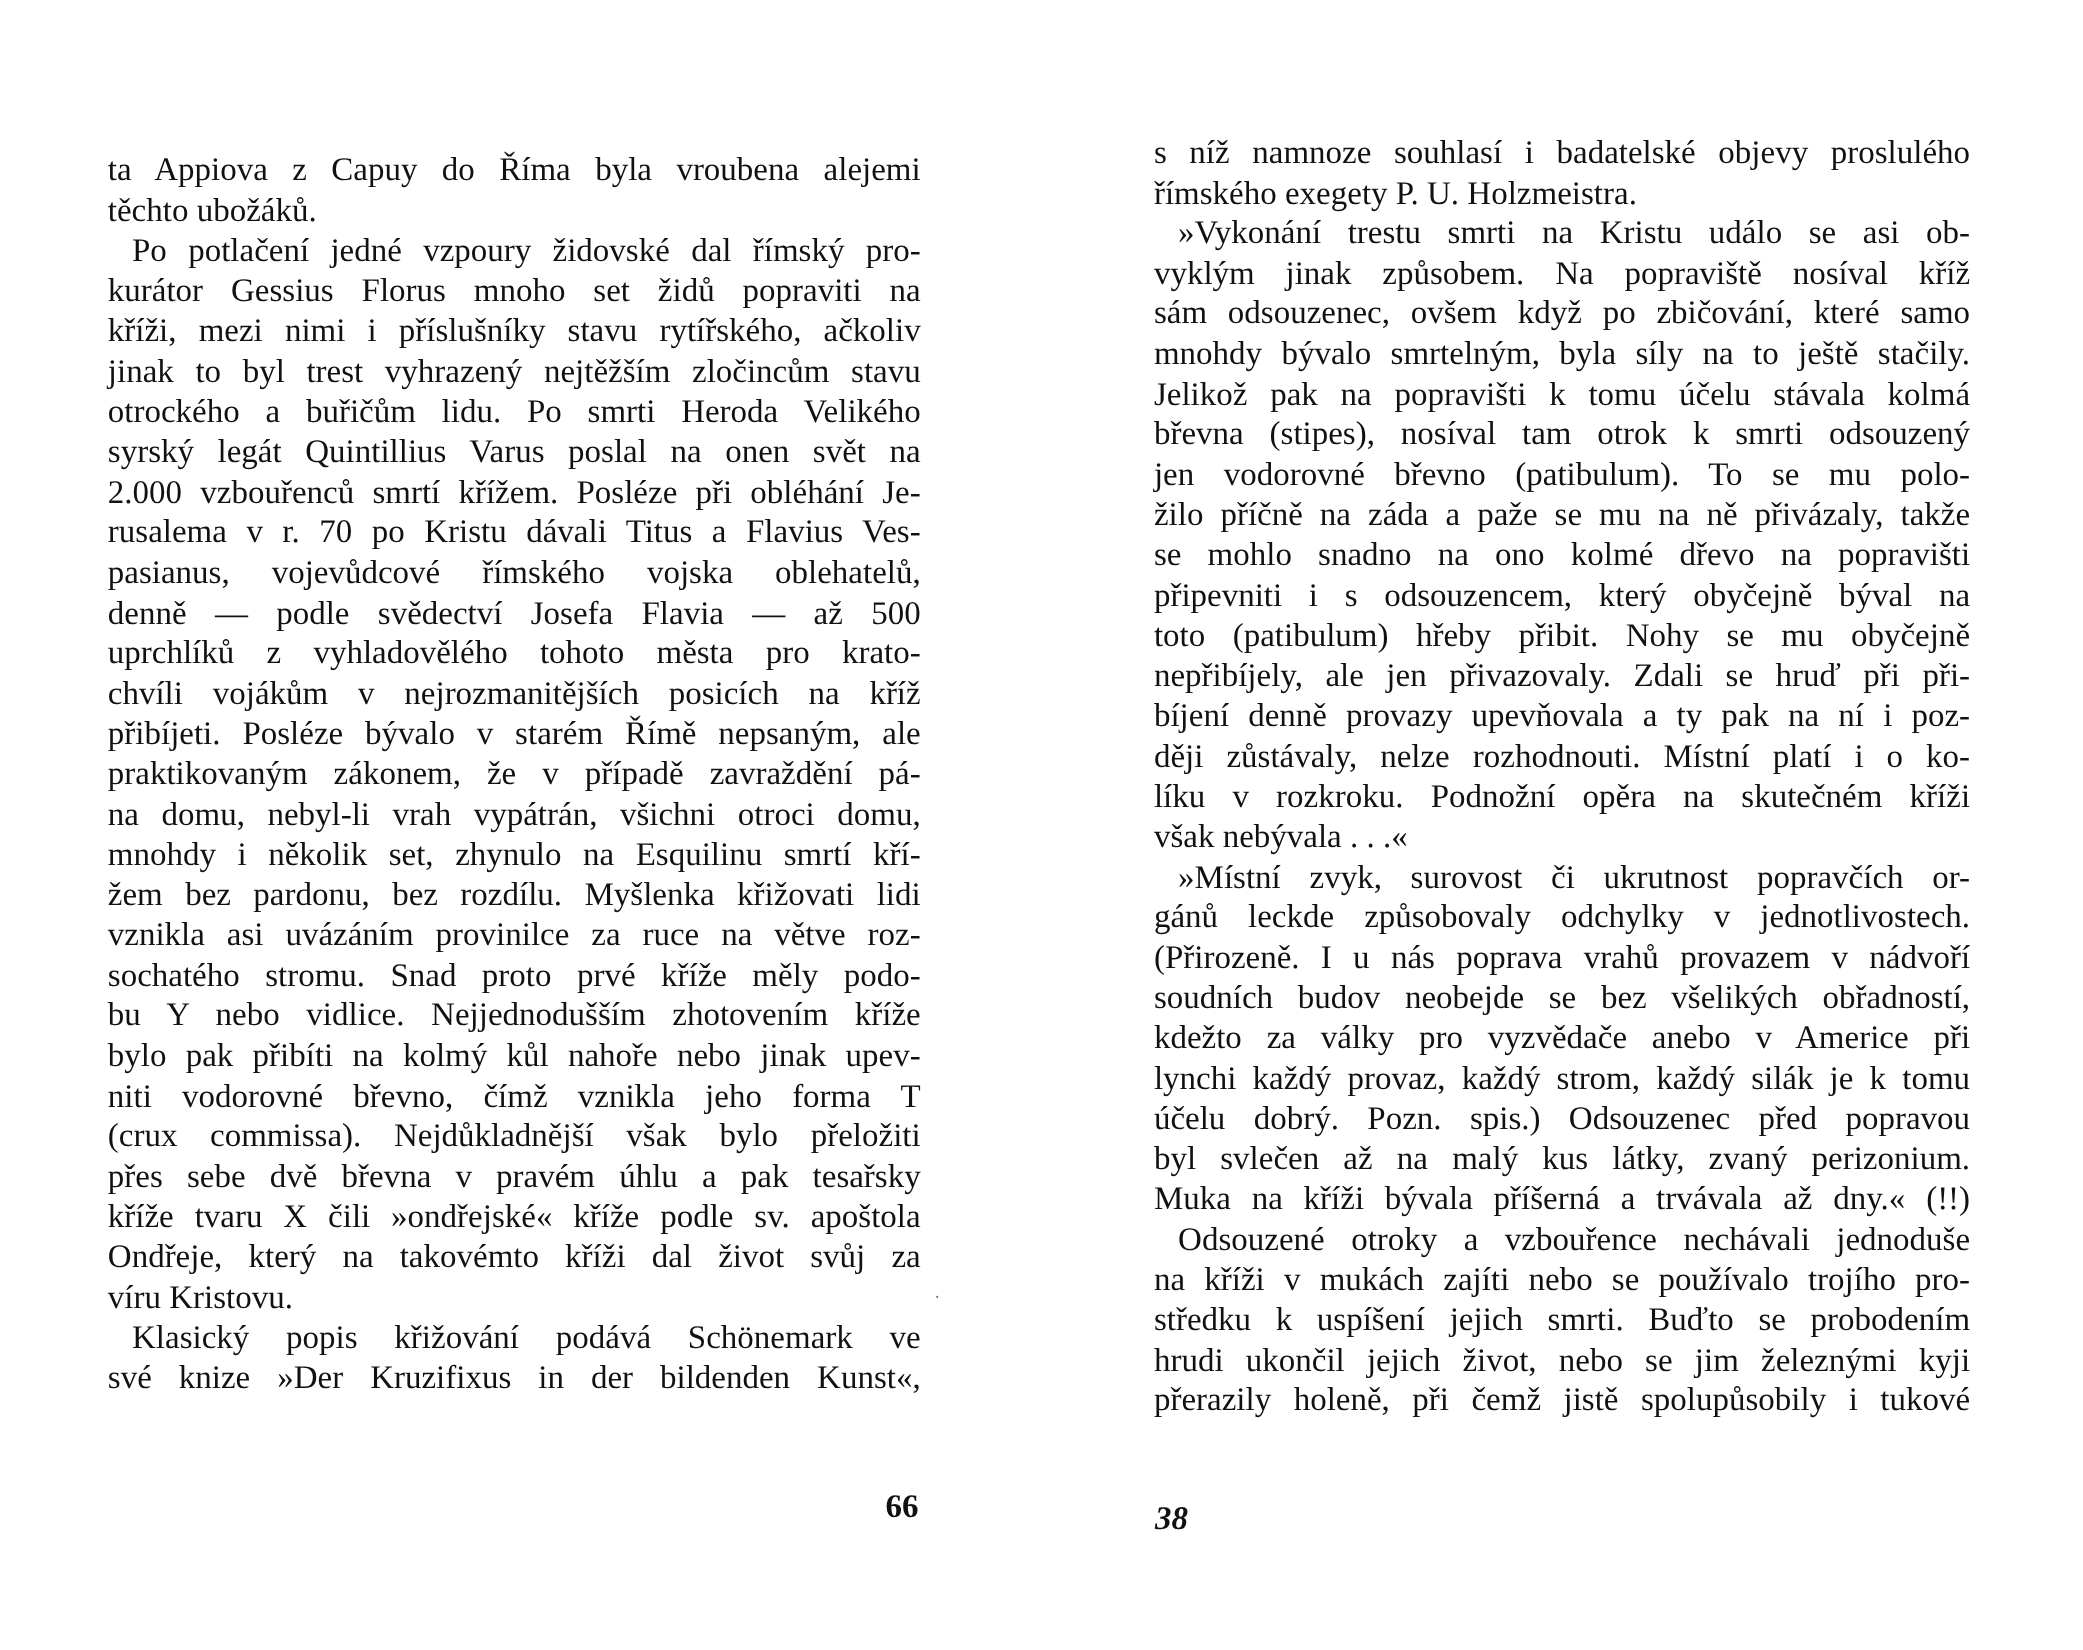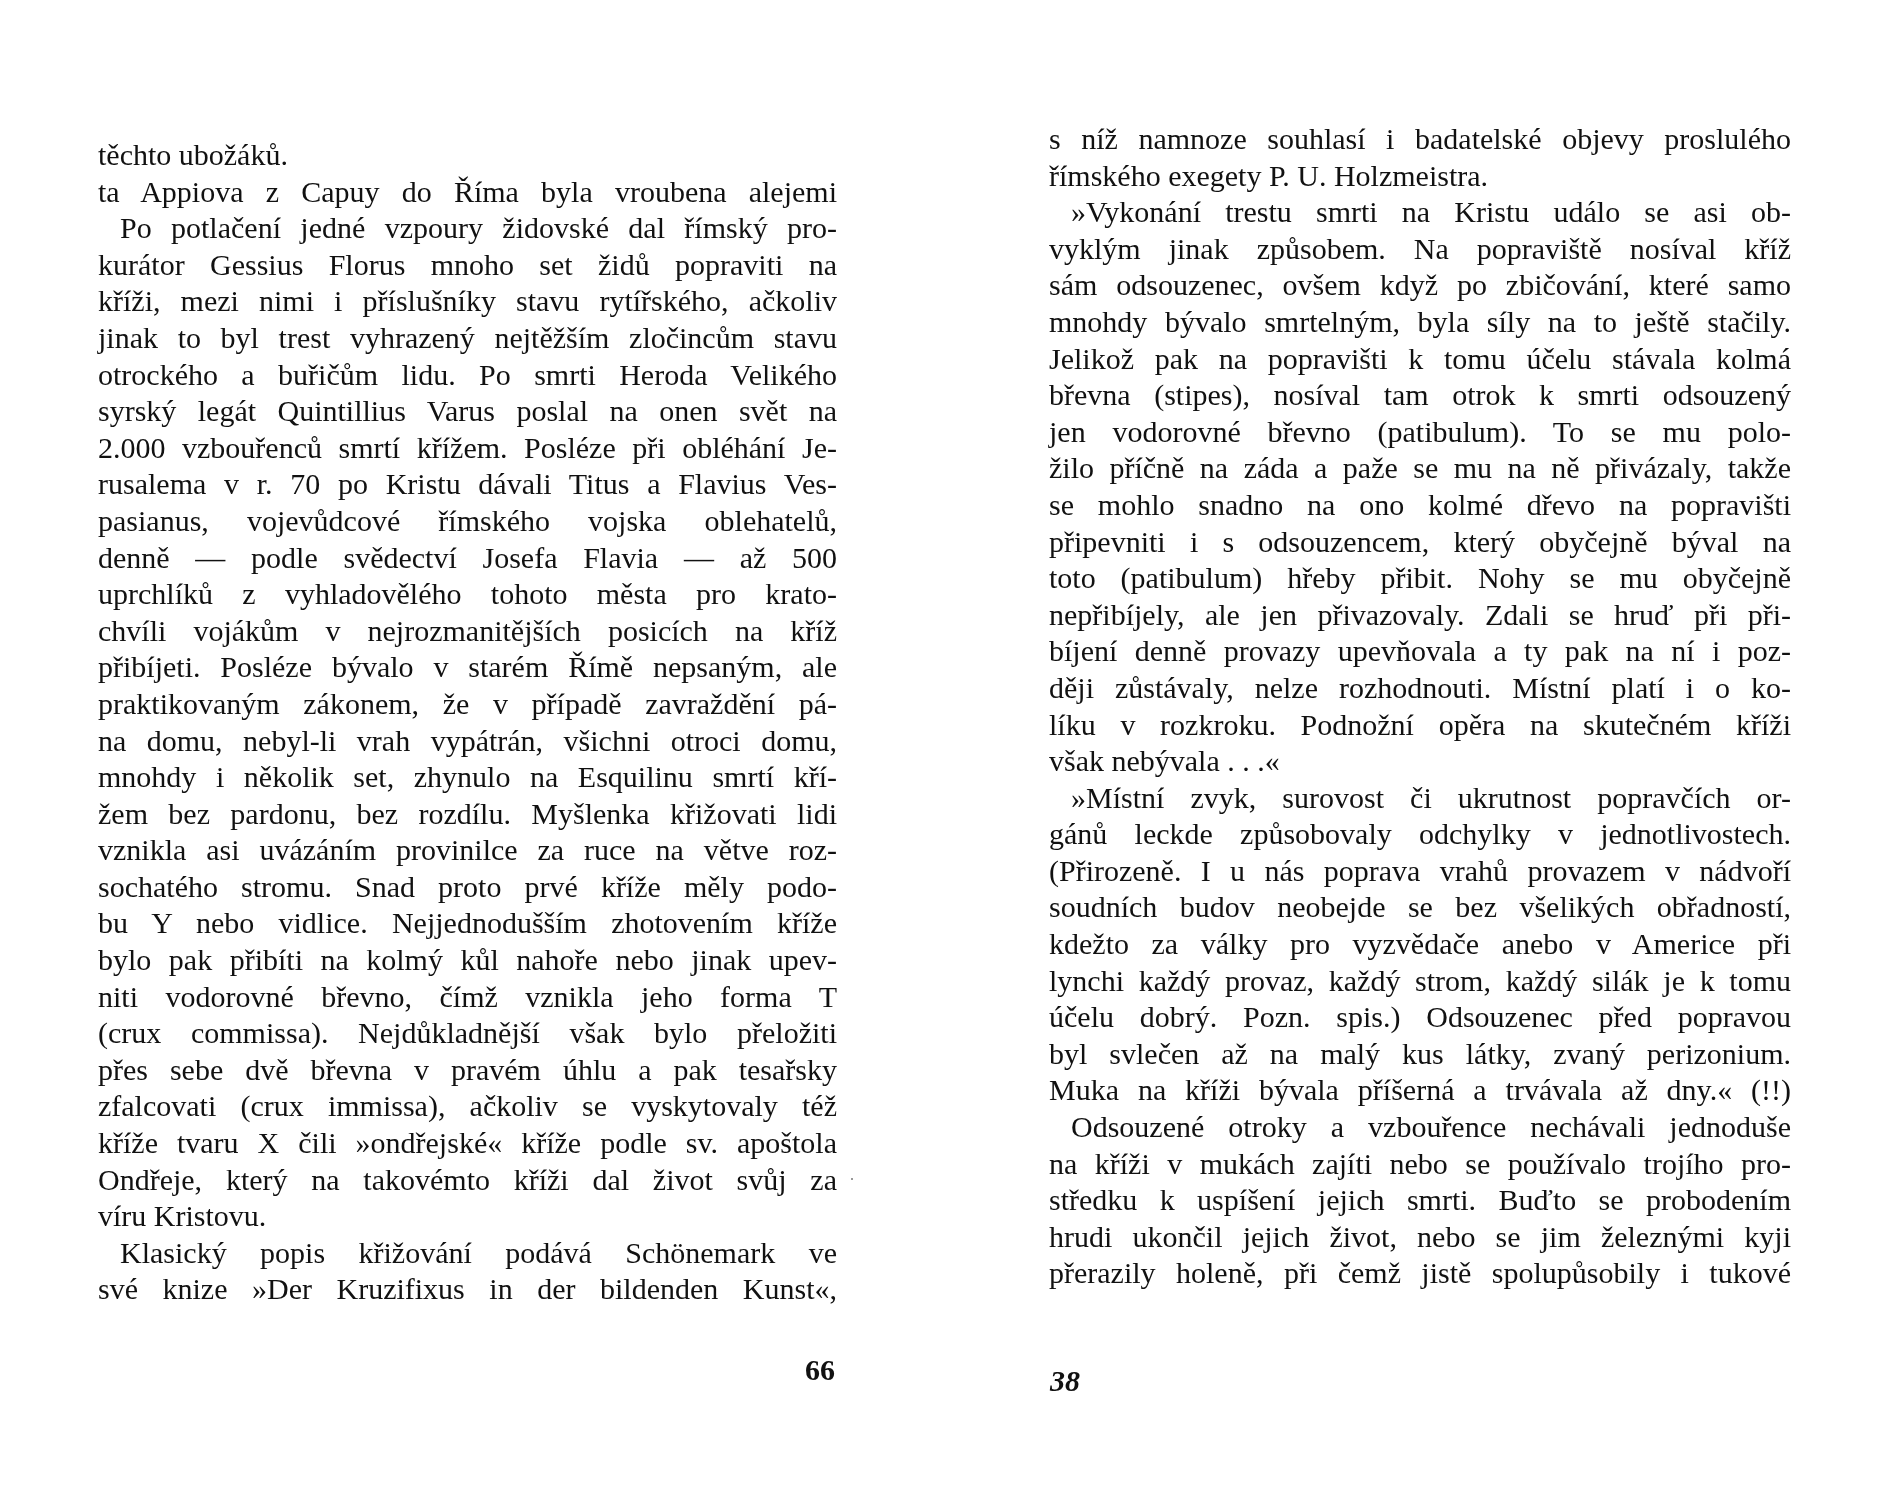--- a/index.html
+++ b/index.html
@@ -18,22 +18,22 @@
   .line.indent { padding-left: 22px; }
   .pagenum { position: absolute; font-size: 30px; font-weight: bold; line-height: 36px; }
   .pagenum-left { left: 805px; top: 1352px; }
   .pagenum-right { left: 1050px; top: 1363px; font-style: italic; }
   .speck { position: absolute; width: 2px; height: 2px; background: #777; border-radius: 1px; }
 </style>
 </head>
 <body>
 
 <div class="page page-left" id="left-page">
+    <span class="line">ta Appiova z Capuy do Říma byla vroubena alejemi</span>
     <span class="line last">těchto ubožáků.</span>
-    <span class="line">ta Appiova z Capuy do Říma byla vroubena alejemi</span>
     <span class="line indent">Po potlačení jedné vzpoury židovské dal římský pro-</span>
     <span class="line">kurátor Gessius Florus mnoho set židů popraviti na</span>
     <span class="line">kříži, mezi nimi i příslušníky stavu rytířského, ačkoliv</span>
     <span class="line">jinak to byl trest vyhrazený nejtěžším zločincům stavu</span>
     <span class="line">otrockého a buřičům lidu. Po smrti Heroda Velikého</span>
     <span class="line">syrský legát Quintillius Varus poslal na onen svět na</span>
     <span class="line">2.000 vzbouřenců smrtí křížem. Posléze při obléhání Je-</span>
     <span class="line">rusalema v r. 70 po Kristu dávali Titus a Flavius Ves-</span>
     <span class="line">pasianus, vojevůdcové římského vojska oblehatelů,</span>
     <span class="line">denně — podle svědectví Josefa Flavia — až 500</span>
@@ -44,21 +44,20 @@
     <span class="line">na domu, nebyl-li vrah vypátrán, všichni otroci domu,</span>
     <span class="line">mnohdy i několik set, zhynulo na Esquilinu smrtí kří-</span>
     <span class="line">žem bez pardonu, bez rozdílu. Myšlenka křižovati lidi</span>
     <span class="line">vznikla asi uvázáním provinilce za ruce na větve roz-</span>
     <span class="line">sochatého stromu. Snad proto prvé kříže měly podo-</span>
     <span class="line">bu Y nebo vidlice. Nejjednodušším zhotovením kříže</span>
     <span class="line">bylo pak přibíti na kolmý kůl nahoře nebo jinak upev-</span>
     <span class="line">niti vodorovné břevno, čímž vznikla jeho forma T</span>
     <span class="line">(crux commissa). Nejdůkladnější však bylo přeložiti</span>
     <span class="line">přes sebe dvě břevna v pravém úhlu a pak tesařsky</span>
-    <span class="line">zfalcovati (crux immissa), ačkoliv se vyskytovaly též</span>
     <span class="line">kříže tvaru X čili »ondřejské« kříže podle sv. apoštola</span>
     <span class="line">Ondřeje, který na takovémto kříži dal život svůj za</span>
     <span class="line last">víru Kristovu.</span>
     <span class="line indent">Klasický popis křižování podává Schönemark ve</span>
     <span class="line">své knize »Der Kruzifixus in der bildenden Kunst«,</span>
   </div>
 <div class="pagenum pagenum-left">66</div>
 
 <div class="page page-right" id="right-page">
     <span class="line">s níž namnoze souhlasí i badatelské objevy proslulého</span>

